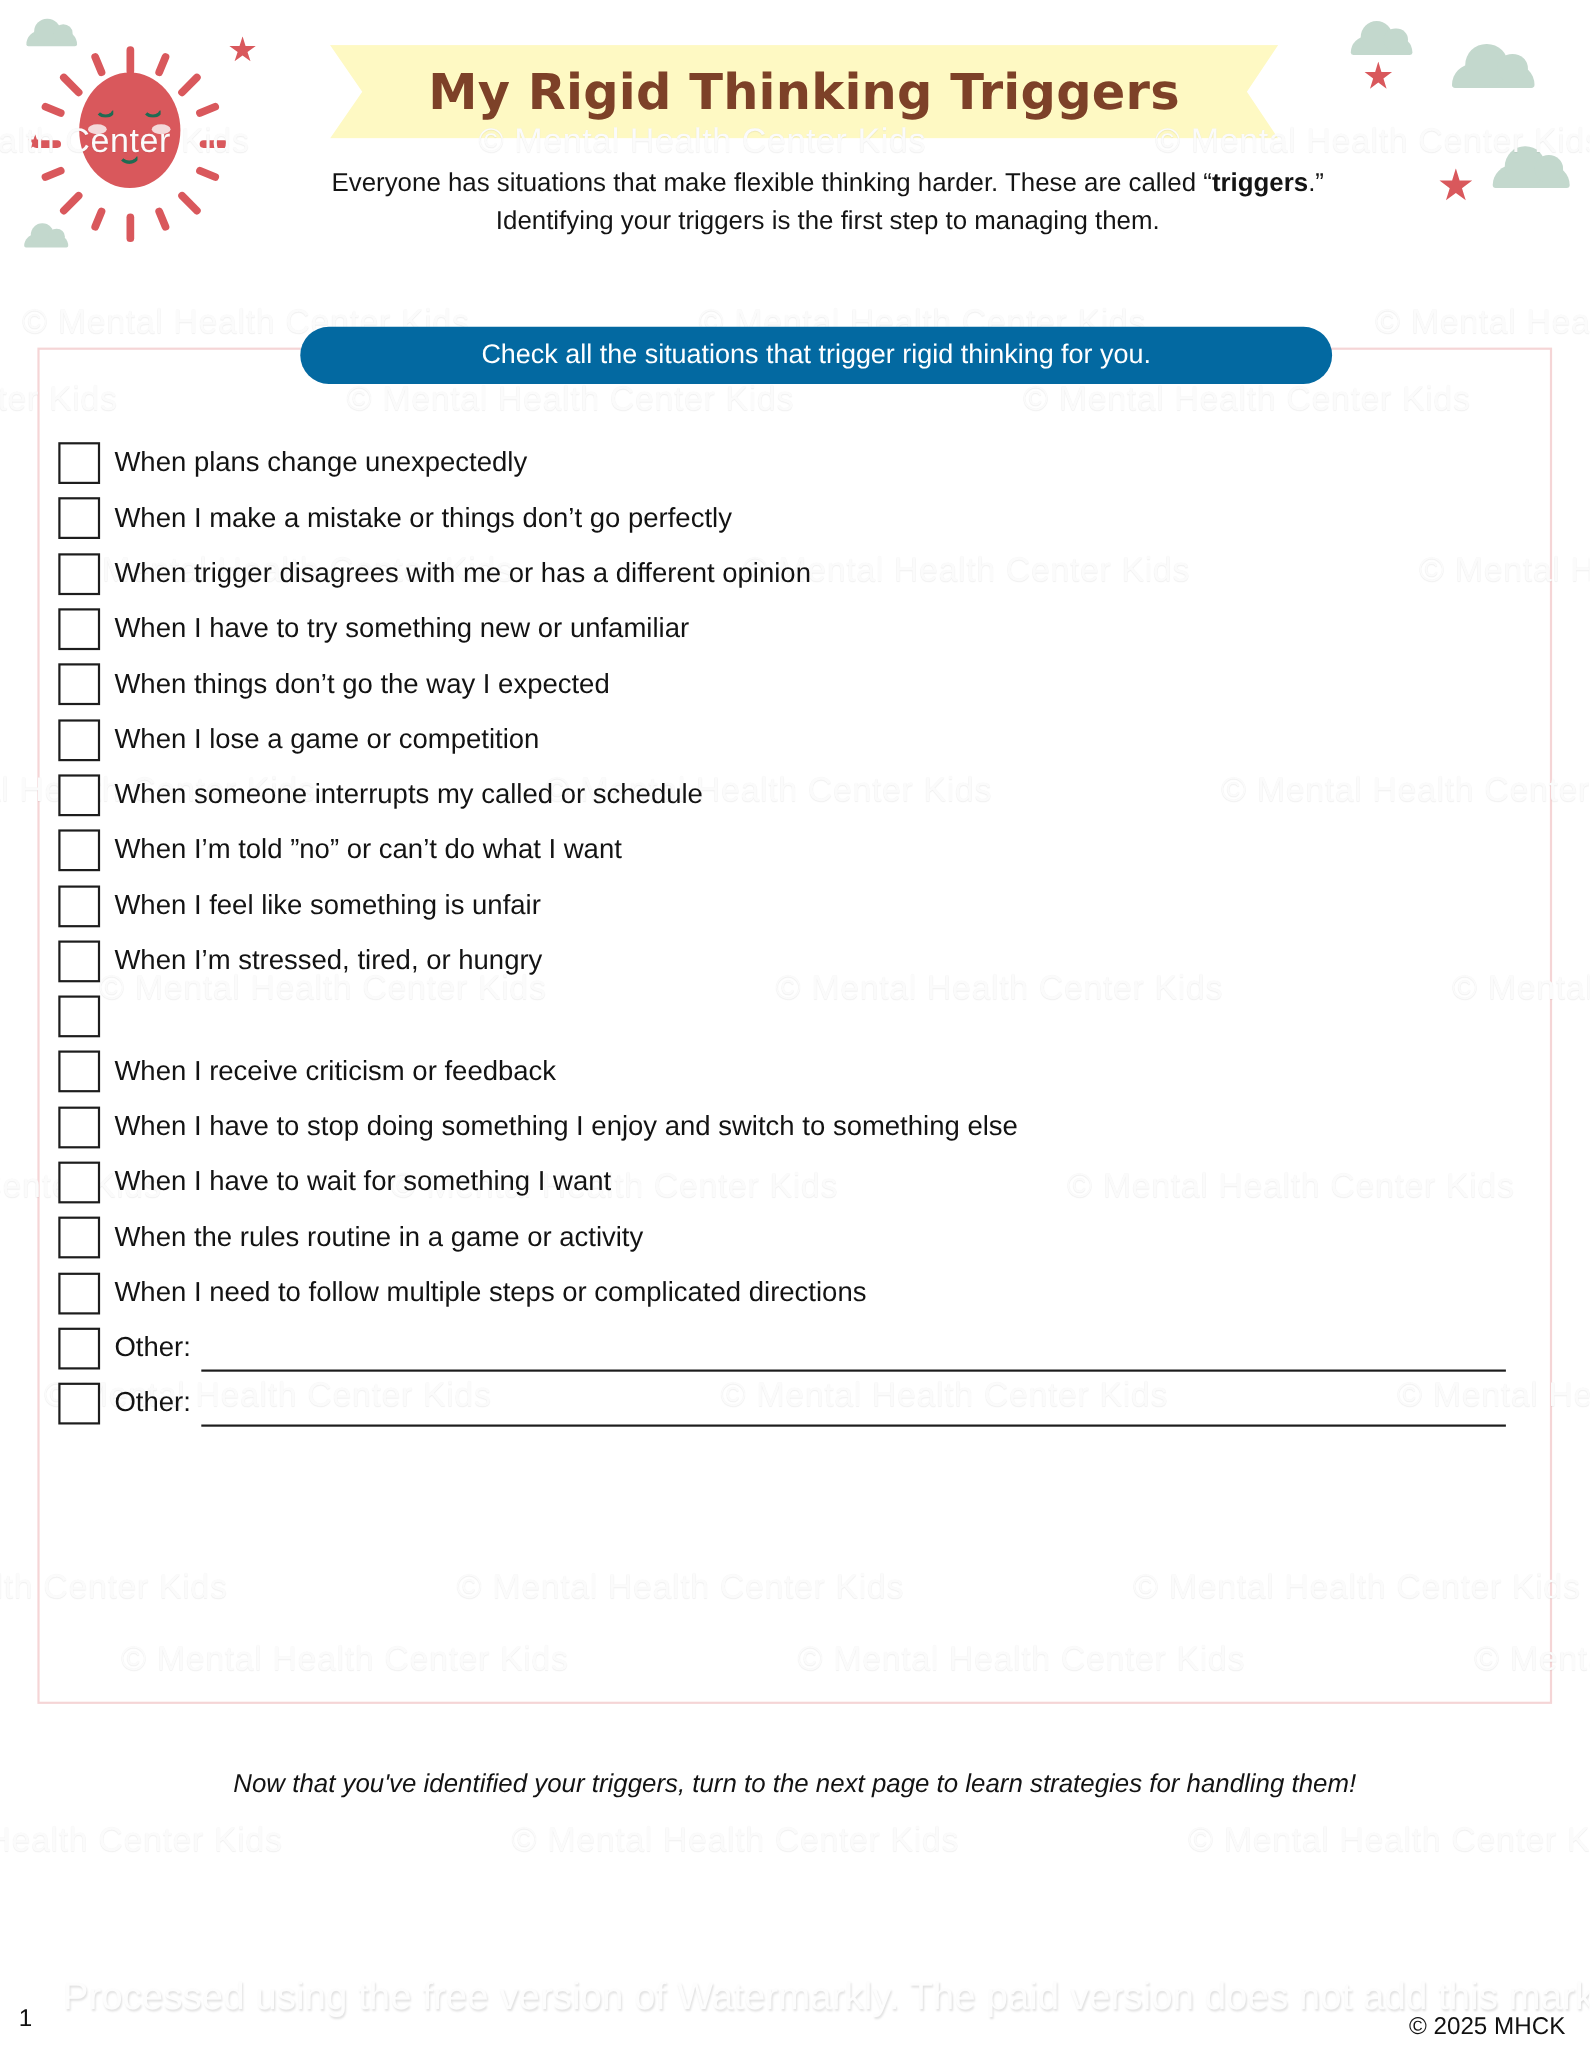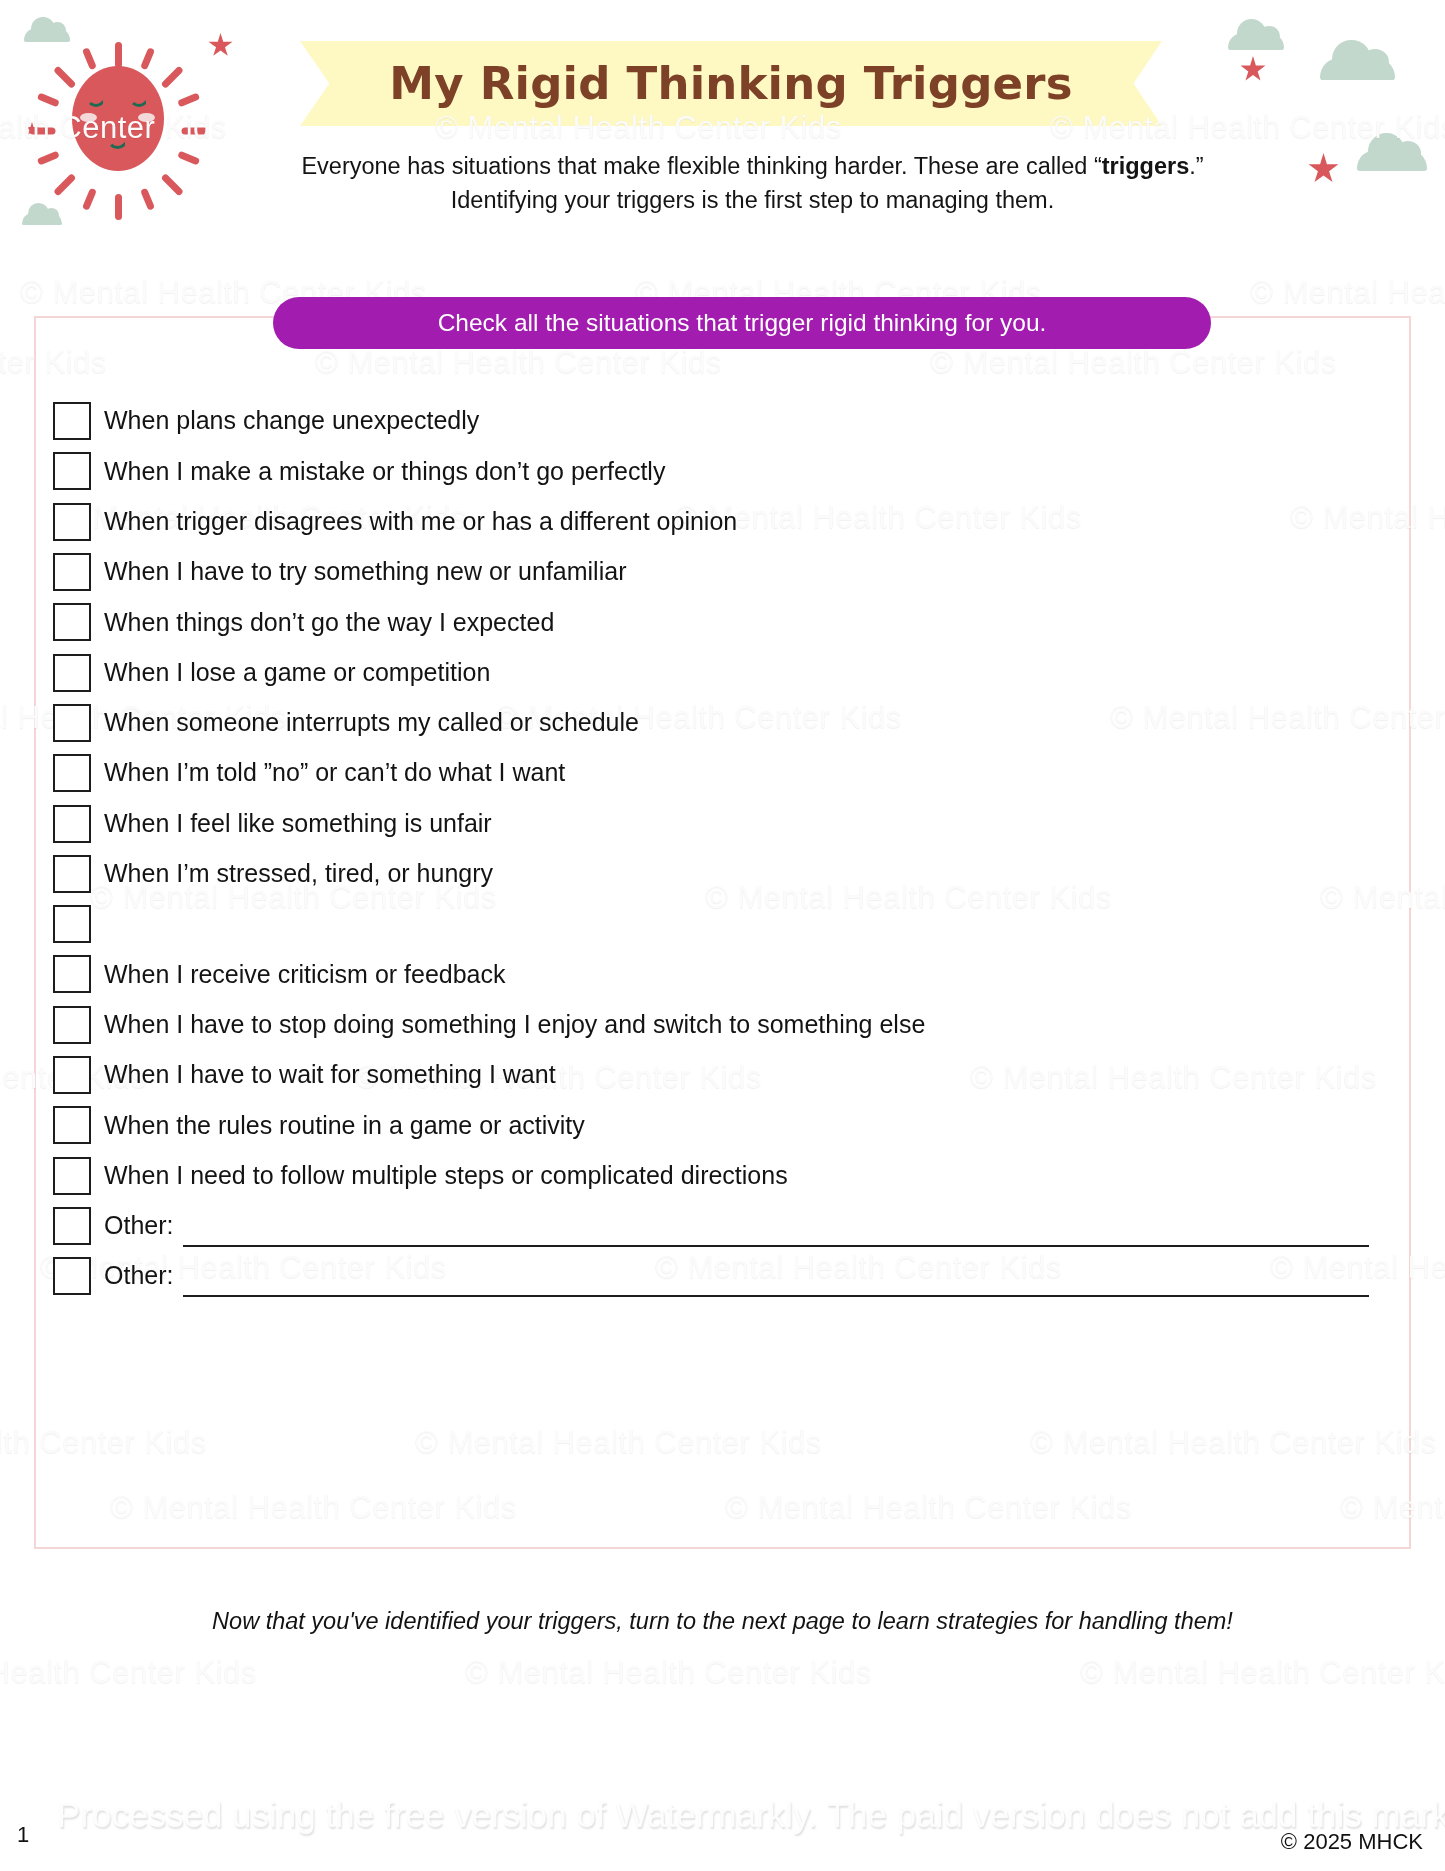--- a/index.html
+++ b/index.html
@@ -161,21 +161,21 @@
     background: transparent;
   }
 
   
   #instruction-pill {
     position: absolute;
     left: 273px;
     top: 297px;
     width: 938px;
     height: 52px;
-    background: #a21caf;
+    background: #0369a1;
     border-radius: 26px;
     display: flex;
     align-items: center;
     justify-content: center;
     z-index: 7;
   }
   #instruction-text {
     color: #ffffff;
     font-size: 24.5px;
     white-space: nowrap;

